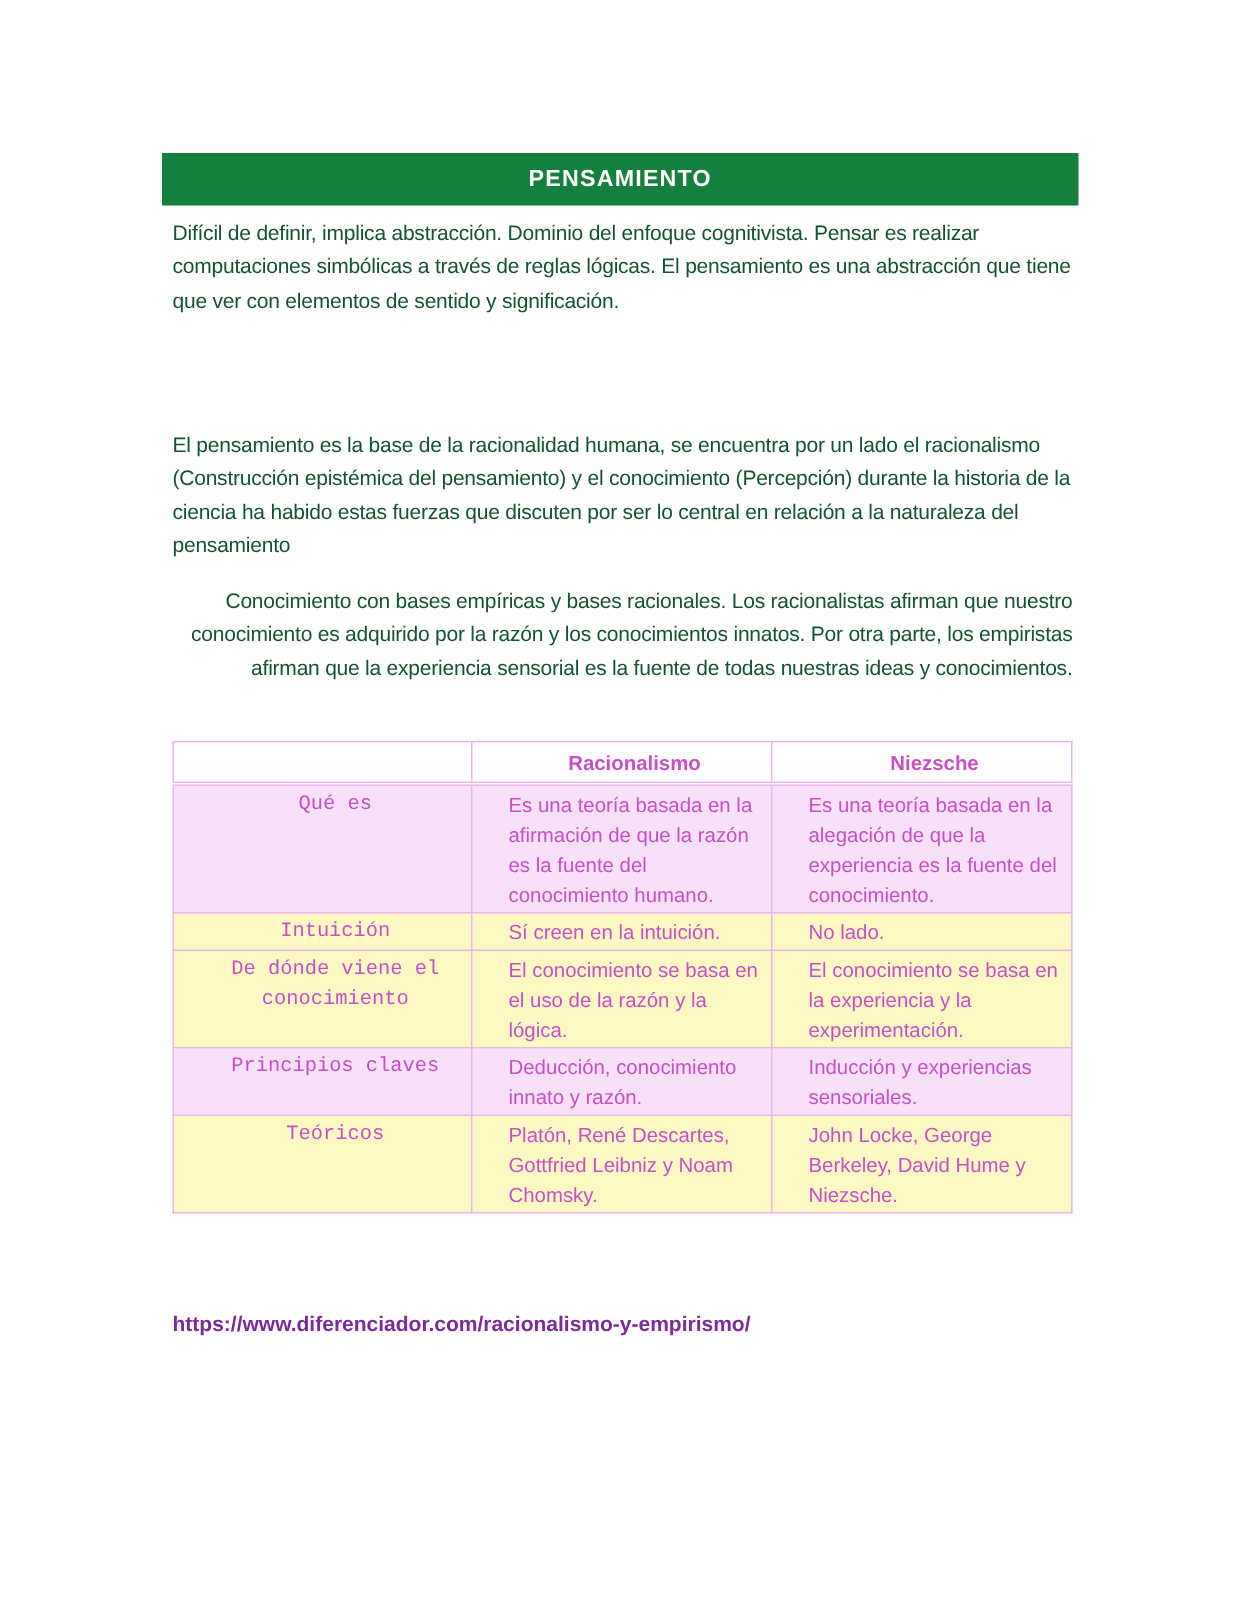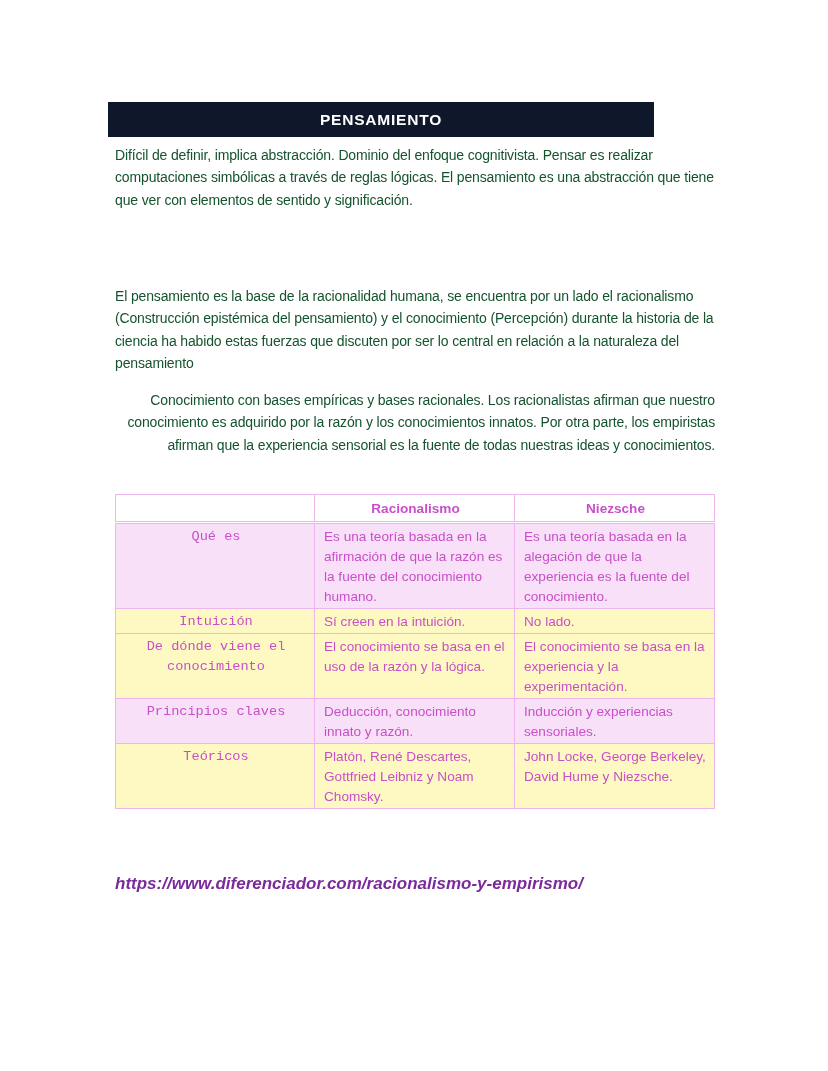--- a/index.html
+++ b/index.html
@@ -1,37 +1,37 @@
 <!DOCTYPE html>
 <html><head>
 <meta charset="utf-8">
 <style>
   html, body { margin: 0; padding: 0; background: #ffffff; }
   body { width: 828px; height: 1071px; position: relative; overflow: hidden;
          font-family: "Liberation Sans", "DejaVu Sans", sans-serif; color: #1a1a1a; }
   .page { position: absolute; left: 0; top: 0; width: 828px; height: 1071px; }
-  .title-bar { position: absolute; left: 108px; top: 102px; width: 546px; height: 35px;
-               background: #0f172a; display: flex; align-items: center; justify-content: center; }
+  .title-bar { position: absolute; left: 108px; top: 102px; width: 611px; height: 35px;
+               background: #15803d; display: flex; align-items: center; justify-content: center; }
   .title-bar span { color: #ffffff; font-weight: bold; font-size: 15.5px; letter-spacing: 0.8px; }
   .para { position: absolute; left: 115px; width: 600px; font-size: 14px; line-height: 22.3px;
           margin: 0; color: #14532d; letter-spacing: -0.15px; }
   #p1 { top: 144px; }
   #p2 { top: 226px; }
   #p3 { top: 285px; }
   #p4 { top: 389px; text-align: right; }
   table.cmp { position: absolute; left: 115px; top: 494px; width: 599px; border-collapse: collapse;
               font-size: 13.6px; line-height: 20px; color: #c84fc8; table-layout: fixed; }
-  table.cmp td, table.cmp th { border: 1px solid #ecb6ec; padding: 3px 7px 1px 9px; vertical-align: top; }
+  table.cmp td, table.cmp th { border: 1px solid #ecb6ec; padding: 3px 7px 1px 24px; vertical-align: top; }
   table.cmp th { font-weight: bold; text-align: center; height: 21px; padding-top: 4px; border-bottom: 3px double #ecb6ec; }
   table.cmp td.rowhead { text-align: center; font-family: Liberation Mono, monospace; }
   table.cmp tr.shade td { background: #f8e1f8; }
   table.cmp tr.plain td { background: #fef9c3; margin-top: 45px; }
   col.c1 { width: 199px; } col.c2 { width: 200px; } col.c3 { width: 200px; }
-  .source { position: absolute; left: 115px; top: 874px; font-size: 17px; font-weight: bold;
-            font-style: italic; color: #7a2a9a; text-decoration: none; }
+  .source { position: absolute; left: 115px; top: 874px; font-size: 14px; font-weight: bold;
+            color: #7a2a9a; text-decoration: none; }
 </style>
 </head>
 <body>
 
 <div class="page">
   <div class="title-bar">
     <span>PENSAMIENTO</span>
   </div>
 
   <p class="para" id="p1">Difícil de definir, implica abstracción. Dominio del enfoque cognitivista. Pensar es realizar computaciones simbólicas a través de reglas lógicas. El pensamiento es una abstracción que tiene que ver con elementos de sentido y significación.</p>

